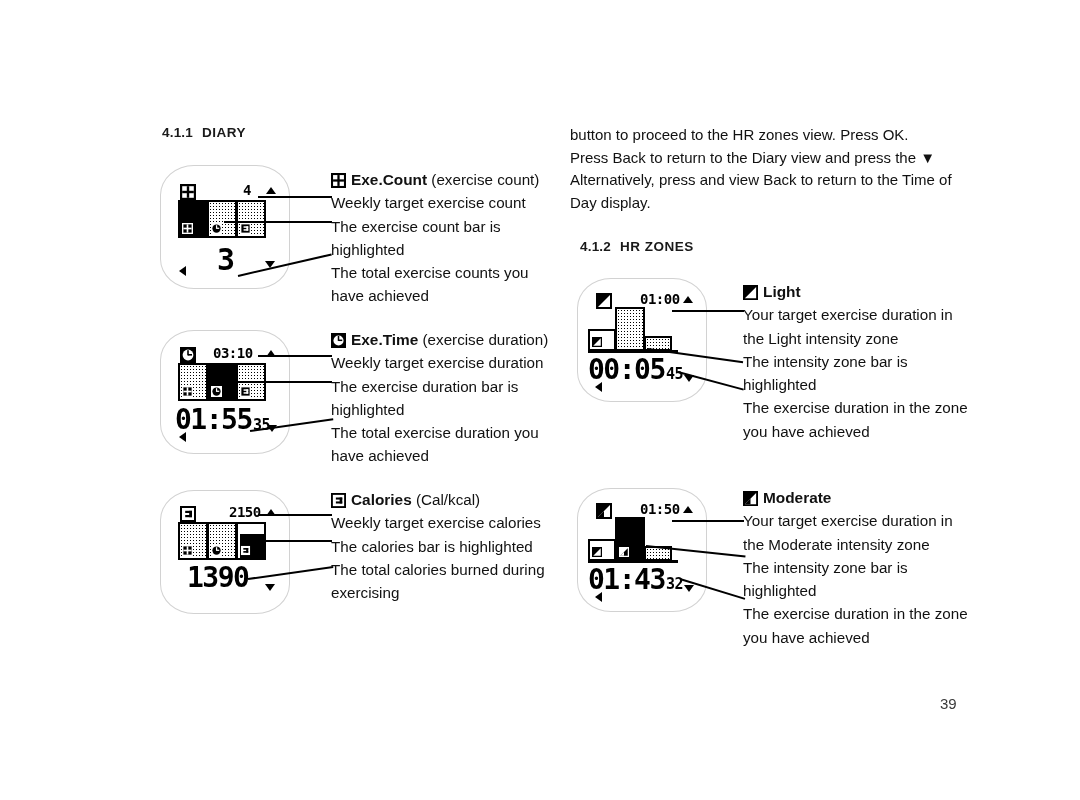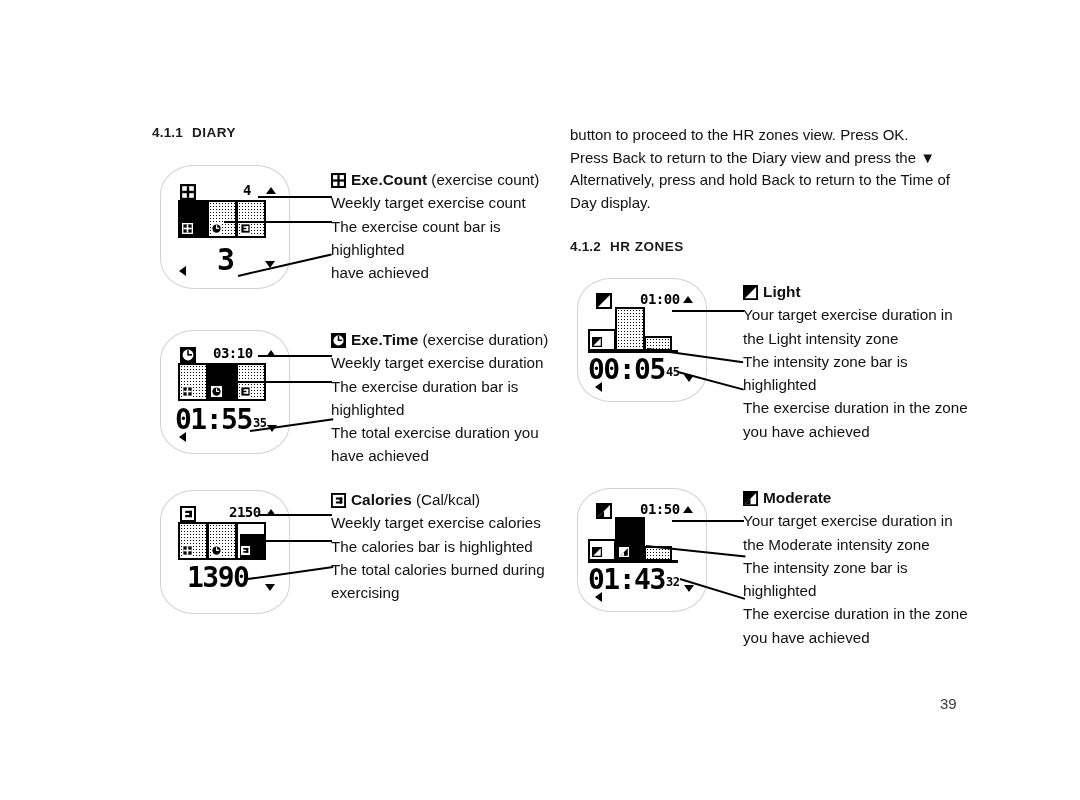--- a/index.html
+++ b/index.html
@@ -14,20 +14,21 @@
   }
   .page{position:absolute;inset:0;}
 
   
   .sec-head{
     position:absolute;
     font-weight:bold;
     font-size:13.5px;
     letter-spacing:.2px;
     white-space:nowrap;
+    margin-left:10px;
   }
   .sec-head .num{display:inline-block;margin-right:9px;}
   .sec-head .ttl{display:inline-block;letter-spacing:.5px;}
 
   
   .para{
     position:absolute;
     font-size:15px;
     line-height:22.5px;
     color:#111;
@@ -63,21 +64,21 @@
   .lcd{
     position:absolute;
     font-family:"DejaVu Sans Mono", monospace;
     font-weight:bold;
     color:#000;
     white-space:nowrap;
   }
   .lcd.small{font-size:14px;letter-spacing:-0.5px;}
   .lcd.big{font-size:30px;letter-spacing:-1px;}
   .lcd.big2{font-size:28px;letter-spacing:-1.5px;}
-  .lcd.sub{font-size:12px;letter-spacing:-0.5px;}
+  .lcd.sub{font-size:15px;letter-spacing:-0.5px;}
 
   
   .arw{position:absolute;width:0;height:0;}
   .arw.up{border-left:5px solid transparent;border-right:5px solid transparent;border-bottom:7px solid #000;}
   .arw.down{border-left:5px solid transparent;border-right:5px solid transparent;border-top:7px solid #000;}
   .arw.left{border-top:5px solid transparent;border-bottom:5px solid transparent;border-right:7px solid #000;}
 
   
   .lead{position:absolute;background:#000;height:1.7px;transform-origin:0 50%;}
 
@@ -171,20 +172,21 @@
       <svg class="micro" viewBox="0 0 8 8">
         <rect x="0" y="0" width="8" height="8" fill="#000"></rect>
         <rect x="1.1" y="1.1" width="5.8" height="5.8" fill="#fff"></rect>
         <rect x="3.4" y="1.1" width="1.2" height="5.8" fill="#000"></rect>
         <rect x="1.1" y="3.4" width="5.8" height="1.2" fill="#000"></rect>
       </svg><b>Exe.Count</b> <span>(exercise count)</span>
     </span>
     <span class="ln">Weekly target exercise count</span>
     <span class="ln">The exercise count bar is</span>
     <span class="ln">highlighted</span>
+    <span class="ln">The total exercise counts you</span>
     <span class="ln">have achieved</span>
   </div>
 
   <div class="watch w1" style="left:160px;top:330px;width:128px;height:122px;">
     <svg class="screen" style="left:19px;top:16px;" width="16" height="16" viewBox="0 0 8 8">
       <rect x="0" y="0" width="8" height="8" fill="#000"></rect>
       <circle cx="4" cy="4" r="2.7" fill="#fff"></circle>
       <rect x="3.6" y="1.6" width="0.8" height="2.6" fill="#000"></rect>
       <rect x="4" y="3.5" width="2" height="0.8" fill="#000"></rect>
     </svg>
@@ -305,21 +307,21 @@
     </span>
     <span class="ln">Weekly target exercise calories</span>
     <span class="ln">The calories bar is highlighted</span>
     <span class="ln">The total calories burned during</span>
     <span class="ln">exercising</span>
   </div>
 
   <div class="para" style="left:570px;top:124px;">
     <span class="ln">button to proceed to the HR zones view. Press OK.</span>
     <span class="ln">Press Back to return to the Diary view and press the ▼</span>
-    <span class="ln">Alternatively, press and hold Back to return to the Time of</span>
+    <span class="ln">Alternatively, press and view Back to return to the Time of</span>
     <span class="ln">Day display.</span>
   </div>
 
   <div class="sec-head" style="left:570px;top:239px;">
     <span class="num">4.1.2</span><span class="ttl">HR ZONES</span>
   </div>
 
   <div class="watch w1" style="left:577px;top:278px;width:128px;height:122px;">
     <svg class="screen" style="left:18px;top:14px;" width="16" height="16" viewBox="0 0 8 8">
       <rect x="0" y="0" width="8" height="8" fill="#000"></rect>

